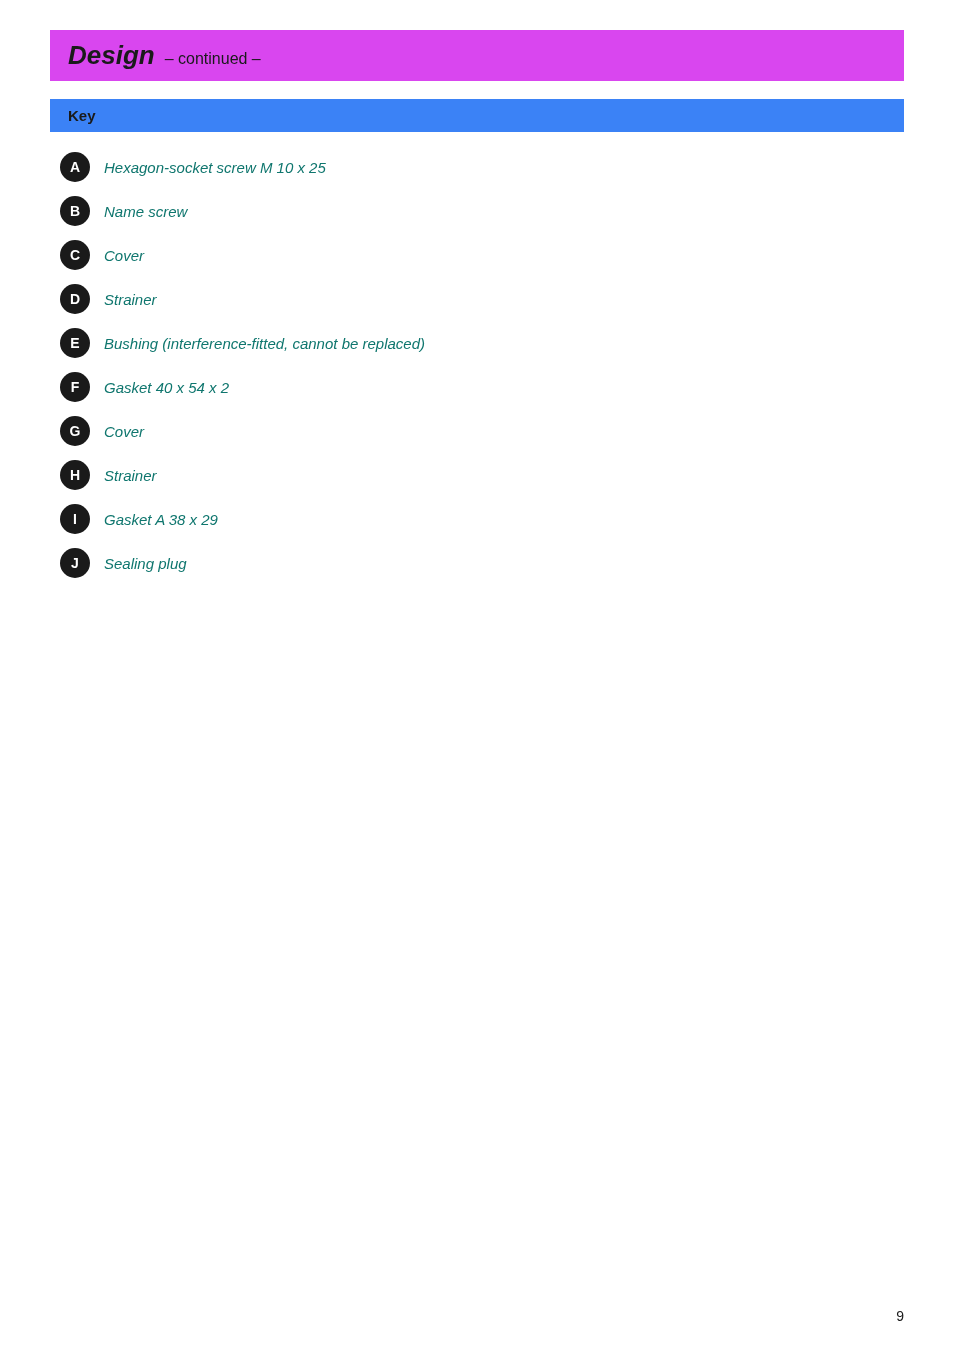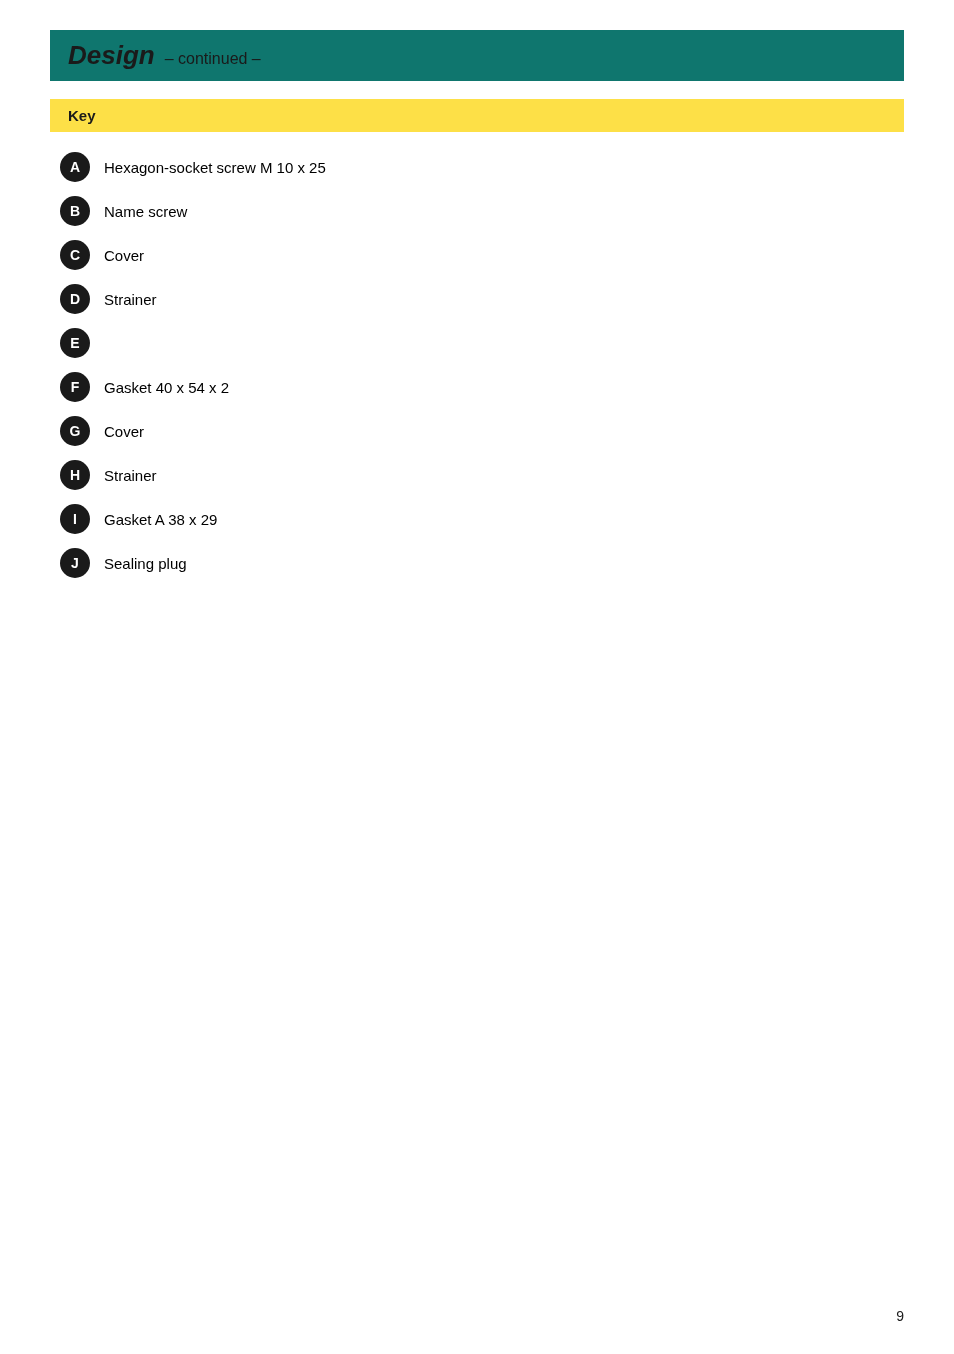--- a/index.html
+++ b/index.html
@@ -16,21 +16,21 @@
       font-size: 15px;
       color: #1a1a1a;
       position: relative;
     }
 
     .page-container {
       padding: 30px 50px 60px 50px;
     }
 
     .header-bar {
-      background-color: #0f766e;
+      background-color: #d946ef;
       padding: 10px 18px;
       display: flex;
       align-items: baseline;
       gap: 10px;
       margin-bottom: 18px;
     }
 
     .header-title {
       font-size: 26px;
       font-weight: 900;
@@ -38,21 +38,21 @@
       font-style: italic;
     }
 
     .header-subtitle {
       font-size: 16px;
       color: #1a1a1a;
       font-style: normal;
     }
 
     .section-bar {
-      background-color: #fde047;
+      background-color: #3b82f6;
       padding: 8px 18px;
       margin-bottom: 20px;
     }
 
     .section-title {
       font-size: 15px;
       font-weight: 700;
       color: #1a1a1a;
     }
 
@@ -77,21 +77,22 @@
       border-radius: 50%;
       background-color: #1a1a1a;
       color: #ffffff;
       font-size: 14px;
       font-weight: 900;
       flex-shrink: 0;
     }
 
     .key-text {
       font-size: 15px;
-      color: #000000;
+      color: #0f766e;
+      font-style: italic;
     }
 
     .page-number {
       position: absolute;
       bottom: 30px;
       right: 50px;
       font-size: 14px;
       color: #1a1a1a;
     }
   </style>
@@ -121,20 +122,21 @@
       <li class="key-item">
         <span class="key-badge">C</span>
         <span class="key-text">Cover</span>
       </li>
       <li class="key-item">
         <span class="key-badge">D</span>
         <span class="key-text">Strainer</span>
       </li>
       <li class="key-item">
         <span class="key-badge">E</span>
+        <span class="key-text">Bushing (interference-fitted, cannot be replaced)</span>
       </li>
       <li class="key-item">
         <span class="key-badge">F</span>
         <span class="key-text">Gasket 40 x 54 x 2</span>
       </li>
       <li class="key-item">
         <span class="key-badge">G</span>
         <span class="key-text">Cover</span>
       </li>
       <li class="key-item">

